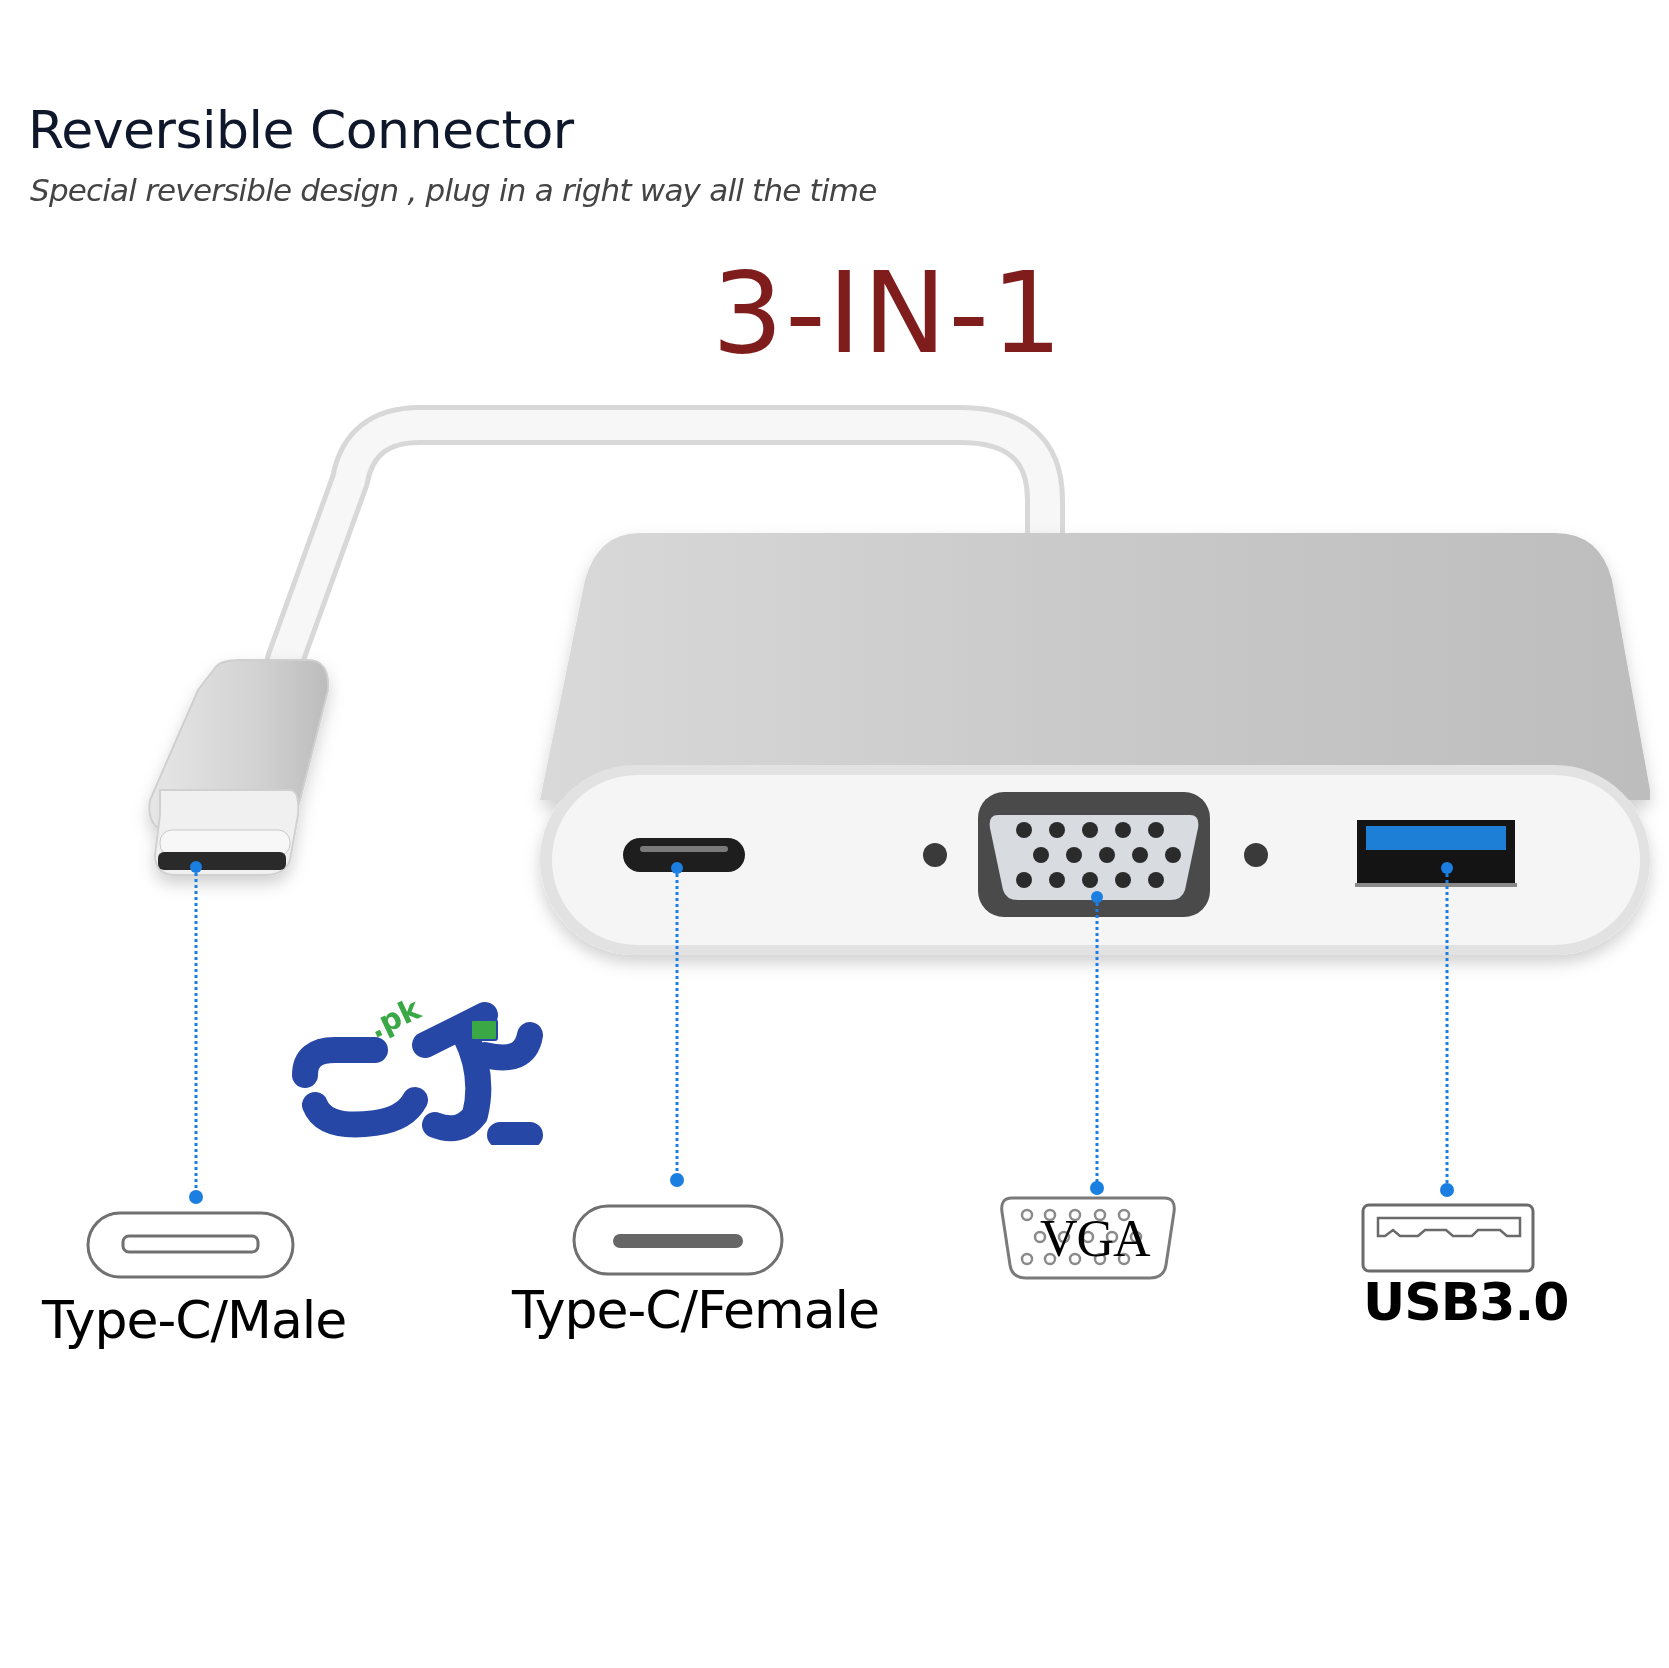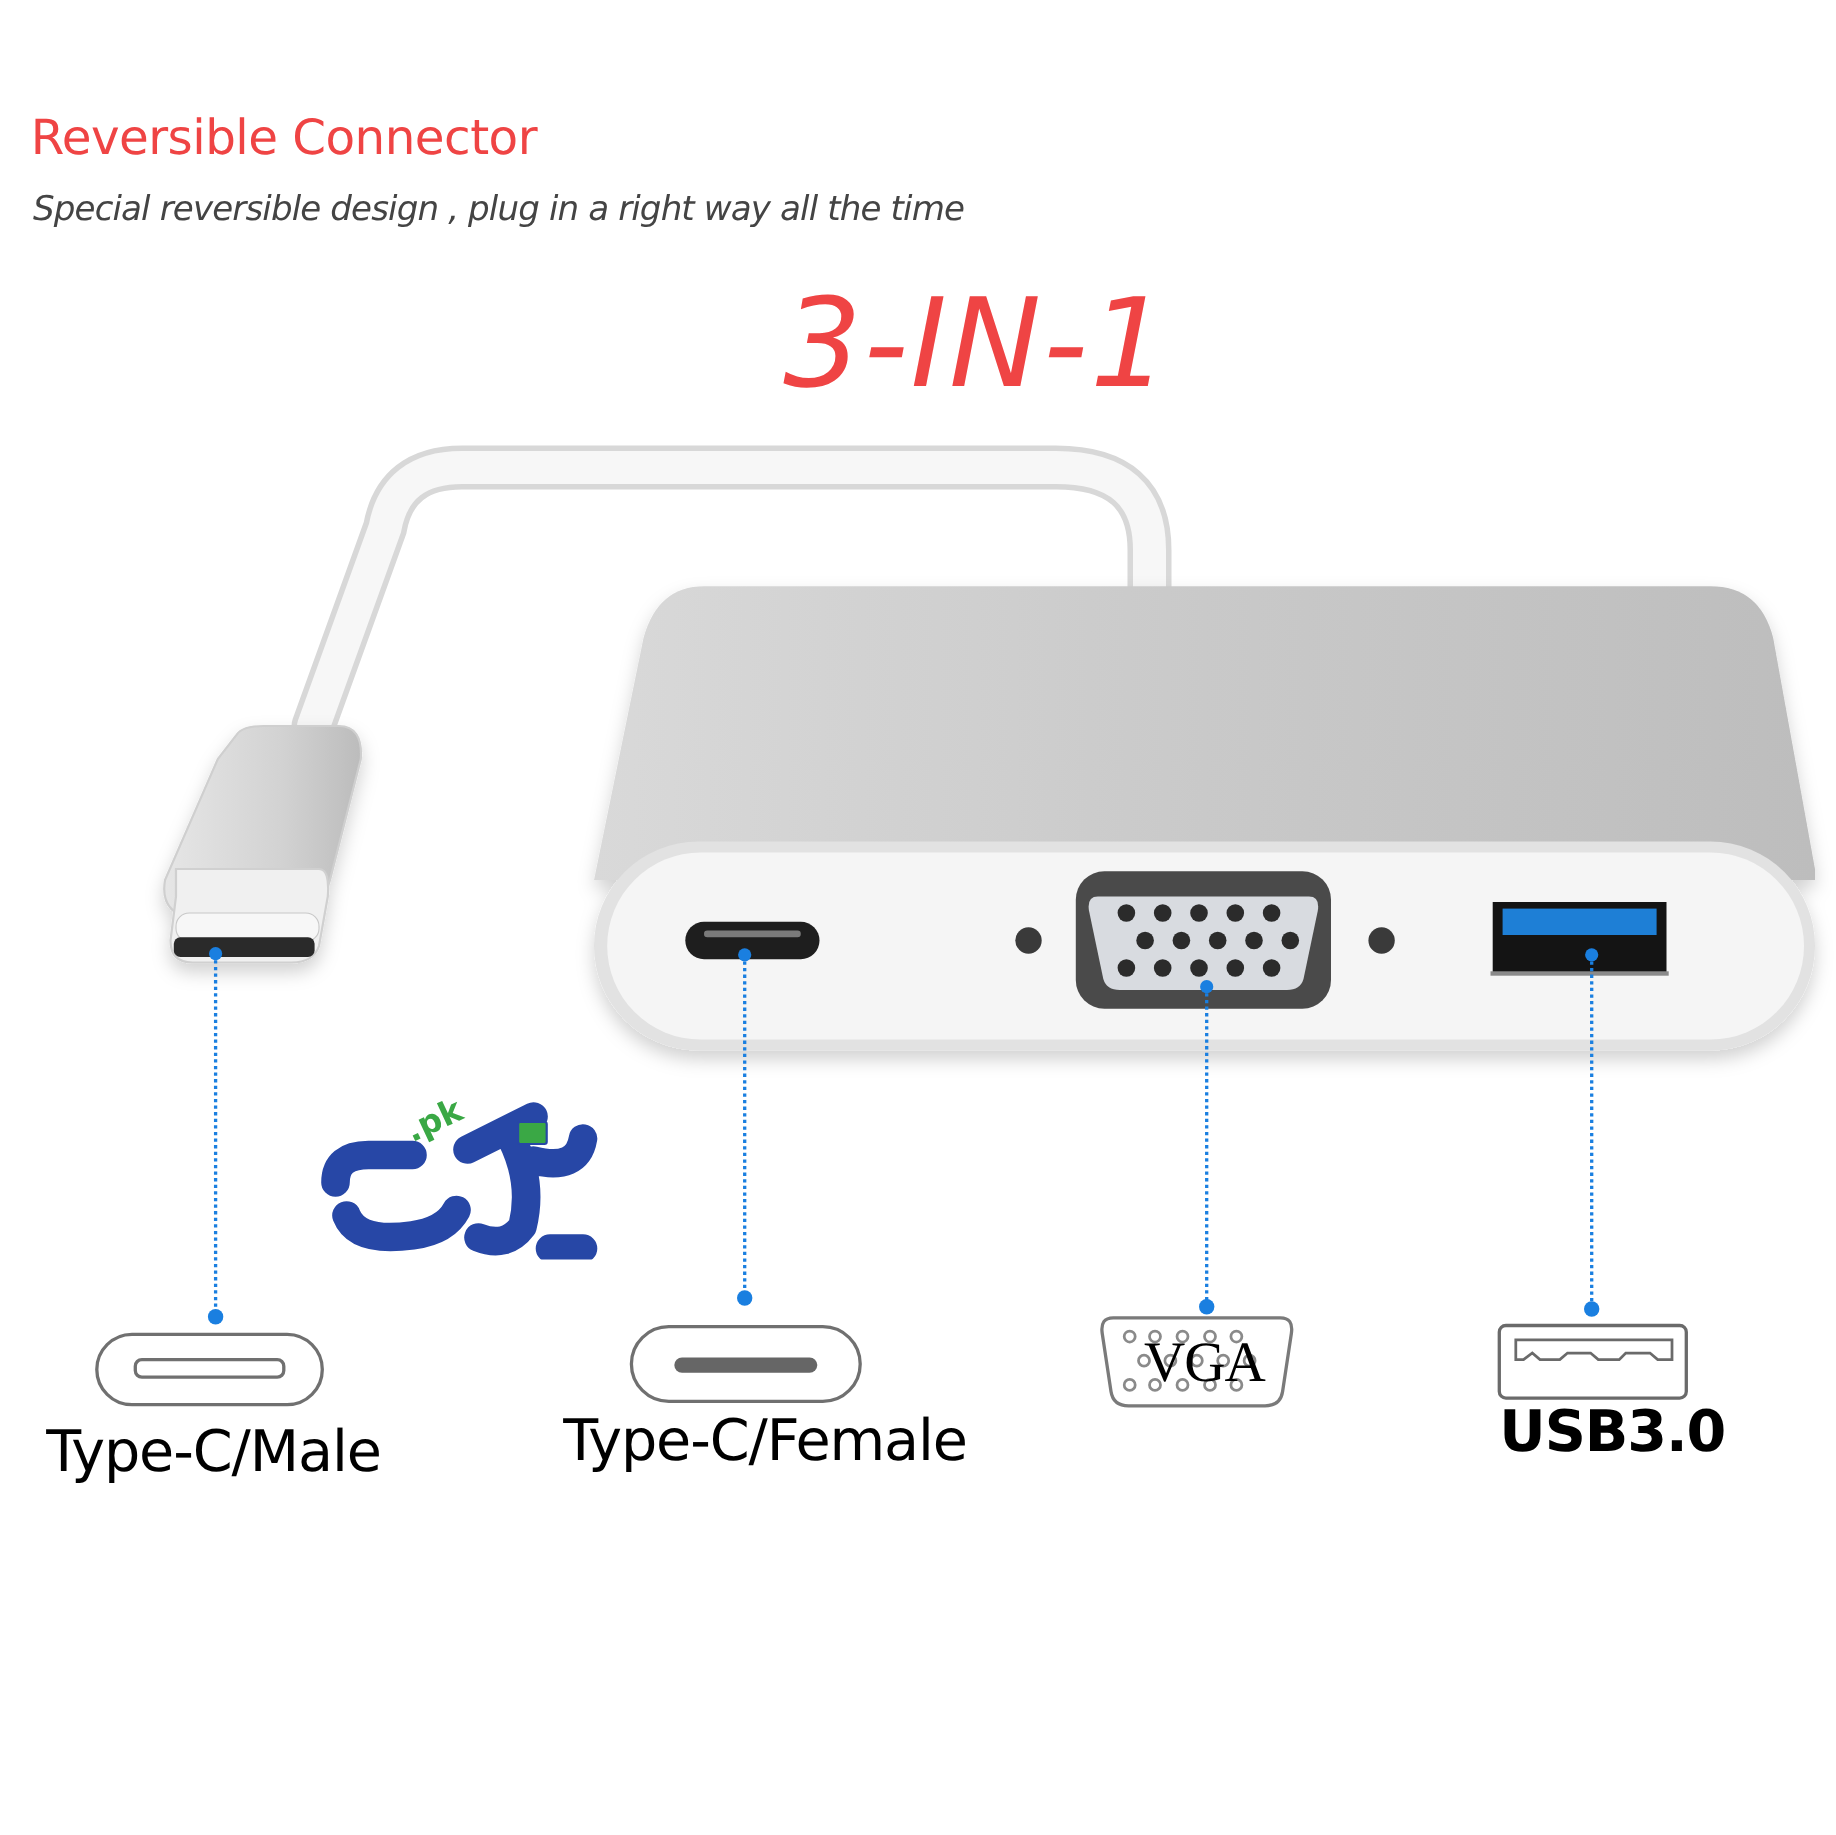--- a/index.html
+++ b/index.html
@@ -1,20 +1,20 @@
 <!DOCTYPE html>
 <html><head>
 <meta charset="utf-8">
 <style>
   html, body { margin:0; padding:0; background:#ffffff; }
   body { width:1669px; height:1668px; position:relative; overflow:hidden; font-family:"DejaVu Sans", sans-serif; }
   .abs { position:absolute; }
-  .heading { left:28px; top:100px; font-size:44px; color:#ef4444; letter-spacing:-0.5px; font-family:"DejaVu Sans", sans-serif; }
+  .heading { left:28px; top:100px; font-size:52px; color:#0f172a; letter-spacing:-0.5px; font-family:"DejaVu Sans", sans-serif; }
   .sub { left:30px; top:172px; font-size:31px; color:#444; letter-spacing:-0.8px; font-family:"DejaVu Sans", sans-serif;font-style:italic; }
-  .big { left:712px; top:248px; font-size:112px; color:#ef4444; letter-spacing:2px; font-family:"DejaVu Sans", sans-serif; font-weight:400;font-style:italic; }
+  .big { left:712px; top:248px; font-size:112px; color:#7f1d1d; letter-spacing:2px; font-family:"DejaVu Sans", sans-serif; font-weight:400; }
   .label { font-size:52px; color:#000000; font-family:"DejaVu Sans", sans-serif; letter-spacing:-1px; white-space:nowrap; }
   svg text { font-family:"DejaVu Sans", sans-serif; }
 </style>
 </head>
 <body>
 
 <div class="abs heading">Reversible Connector</div>
 <div class="abs sub">Special reversible design , plug in a right way all the time</div>
 <div class="abs big">3-IN-1</div>
 

